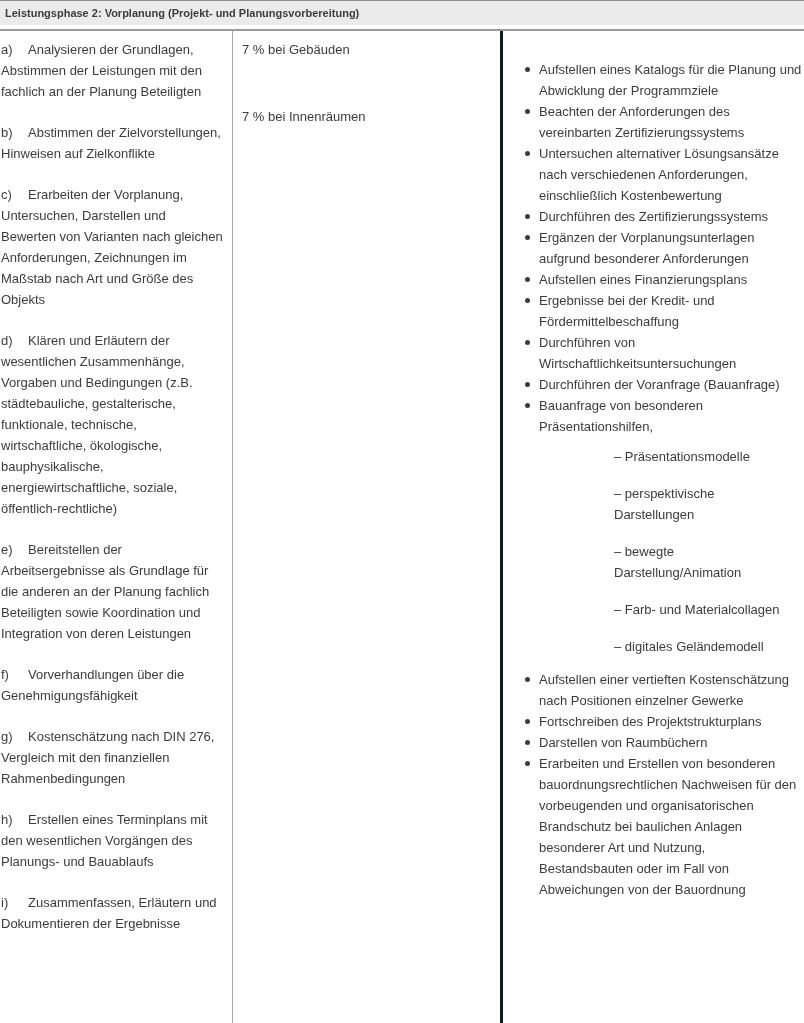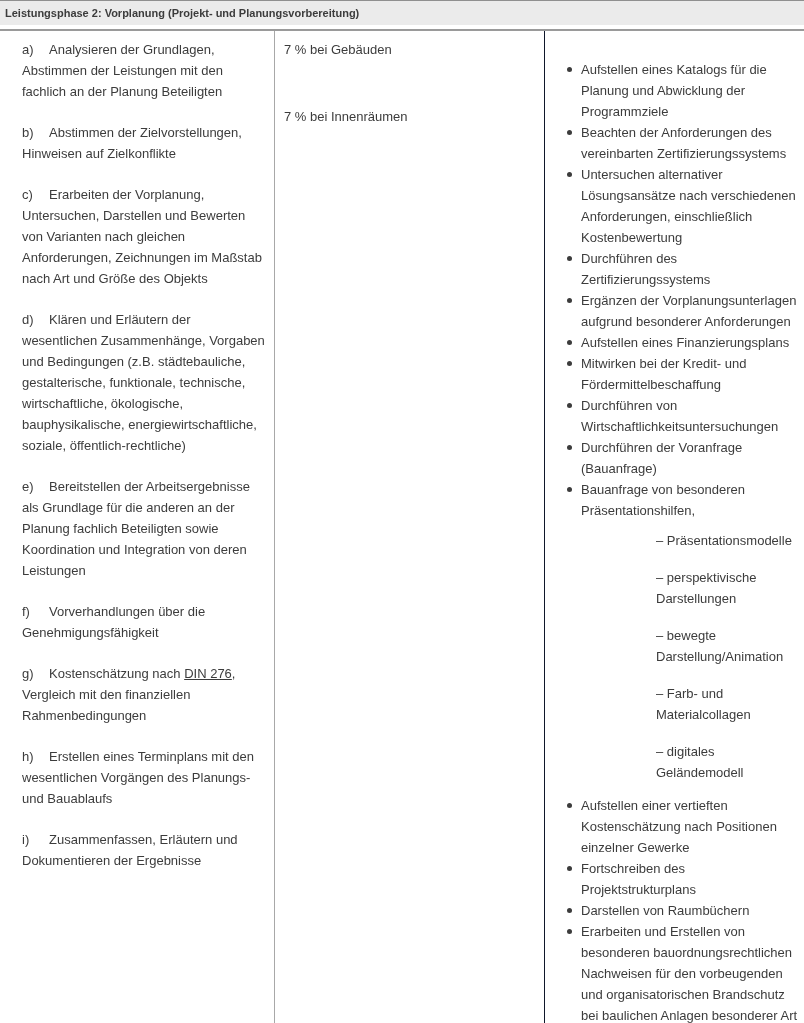--- a/index.html
+++ b/index.html
@@ -35,41 +35,40 @@
   
   .body-row {
     display: flex;
     height: 992px;
     overflow: hidden;
     font-size: 13px;
     line-height: 21px;
   }
   .col { box-sizing: border-box; overflow: hidden; }
   .col-left {
-    width: 275px;
+    width: 233px;
     border-right: 1px solid #a8a8a8;
-    padding: 8px 8px 0 22px;
+    padding: 8px 8px 0 1px;
   }
   .col-mid {
     width: 270px;
-    border-right: 1px solid #0f172a;
+    border-right: 3px solid #0f172a;
     padding: 8px 8px 0 9px;
   }
   .col-right {
     flex: 1;
     padding: 8px 2px 0 6px;
     margin-top: 20px;
   }
 
   
   .item { margin: 0 0 20px 0; }
   .item .lbl { display: inline-block; width: 27px; }
   .din-link {
     color: inherit;
-    text-decoration: underline;
     cursor: pointer;
   }
 
   
   .pct { margin: 0; }
   .pct + .pct { margin-top: 46px; }
 
   
   ul.bullets {
     list-style: none;
@@ -129,21 +128,21 @@
     </div>
 
     <div class="col col-right">
       <ul class="bullets">
         <li>Aufstellen eines Katalogs für die Planung und Abwicklung der Programmziele</li>
         <li>Beachten der Anforderungen des vereinbarten Zertifizierungssystems</li>
         <li>Untersuchen alternativer Lösungsansätze nach verschiedenen Anforderungen, einschließlich Kostenbewertung</li>
         <li>Durchführen des Zertifizierungssystems</li>
         <li>Ergänzen der Vorplanungsunterlagen aufgrund besonderer Anforderungen</li>
         <li>Aufstellen eines Finanzierungsplans</li>
-        <li>Mitwirken bei der Kredit- und Fördermittelbeschaffung</li>
+        <li>Ergebnisse bei der Kredit- und Fördermittelbeschaffung</li>
         <li>Durchführen von Wirtschaftlichkeitsuntersuchungen</li>
         <li>Durchführen der Voranfrage (Bauanfrage)</li>
         <li>Bauanfrage von besonderen Präsentationshilfen,</li>
       </ul>
 
       <div class="dash-list">
         <p>– Präsentationsmodelle</p>
         <p>– perspektivische Darstellungen</p>
         <p>– bewegte Darstellung/Animation</p>
         <p>– Farb- und Materialcollagen</p>

